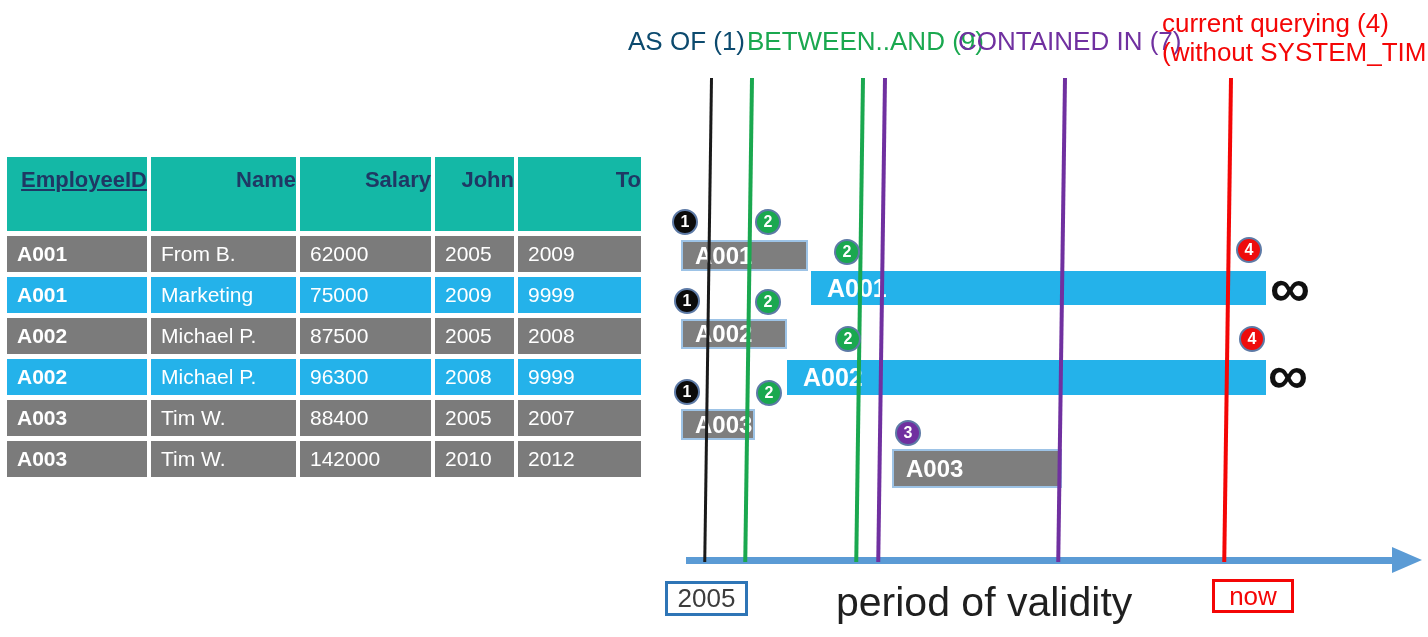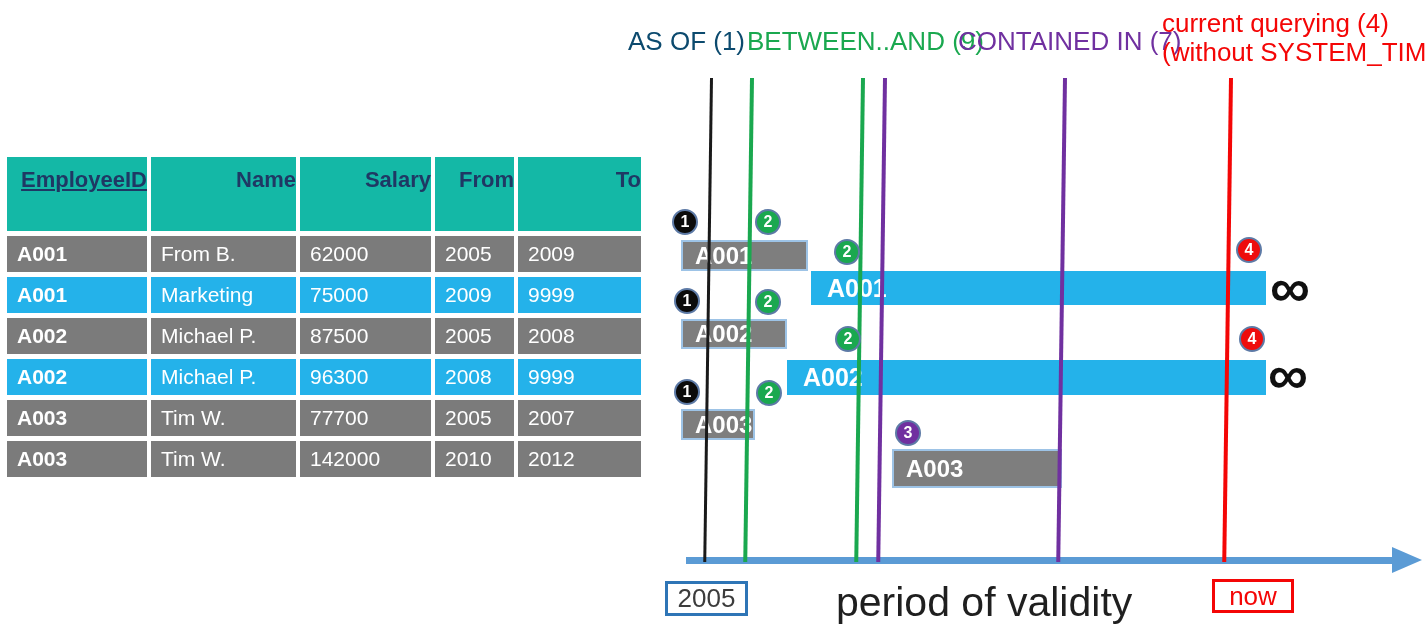--- a/index.html
+++ b/index.html
@@ -85,21 +85,21 @@
 </style>
 </head>
 <body>
 
 <table class="emp-table">
   <thead>
     <tr>
       <th class="w-id key"><span class="hdr-txt">EmployeeID</span></th>
       <th class="w-name"><span class="hdr-txt">Name</span></th>
       <th class="w-sal"><span class="hdr-txt">Salary</span></th>
-      <th class="w-from"><span class="hdr-txt">From</span></th>
+      <th class="w-from"><span class="hdr-txt">John</span></th>
       <th class="w-to"><span class="hdr-txt">To</span></th>
     </tr>
   </thead>
   <tbody>
     <tr class="gray">
       <td class="idc">A001</td>
       <td>From B.</td>
       <td>62000</td>
       <td>2005</td>
       <td>2009</td>
@@ -121,21 +121,21 @@
     <tr class="cyan">
       <td class="idc">A002</td>
       <td>Michael P.</td>
       <td>96300</td>
       <td>2008</td>
       <td>9999</td>
     </tr>
     <tr class="gray">
       <td class="idc">A003</td>
       <td>Tim W.</td>
-      <td>77700</td>
+      <td>88400</td>
       <td>2005</td>
       <td>2007</td>
     </tr>
     <tr class="gray">
       <td class="idc">A003</td>
       <td>Tim W.</td>
       <td>142000</td>
       <td>2010</td>
       <td>2012</td>
     </tr>

